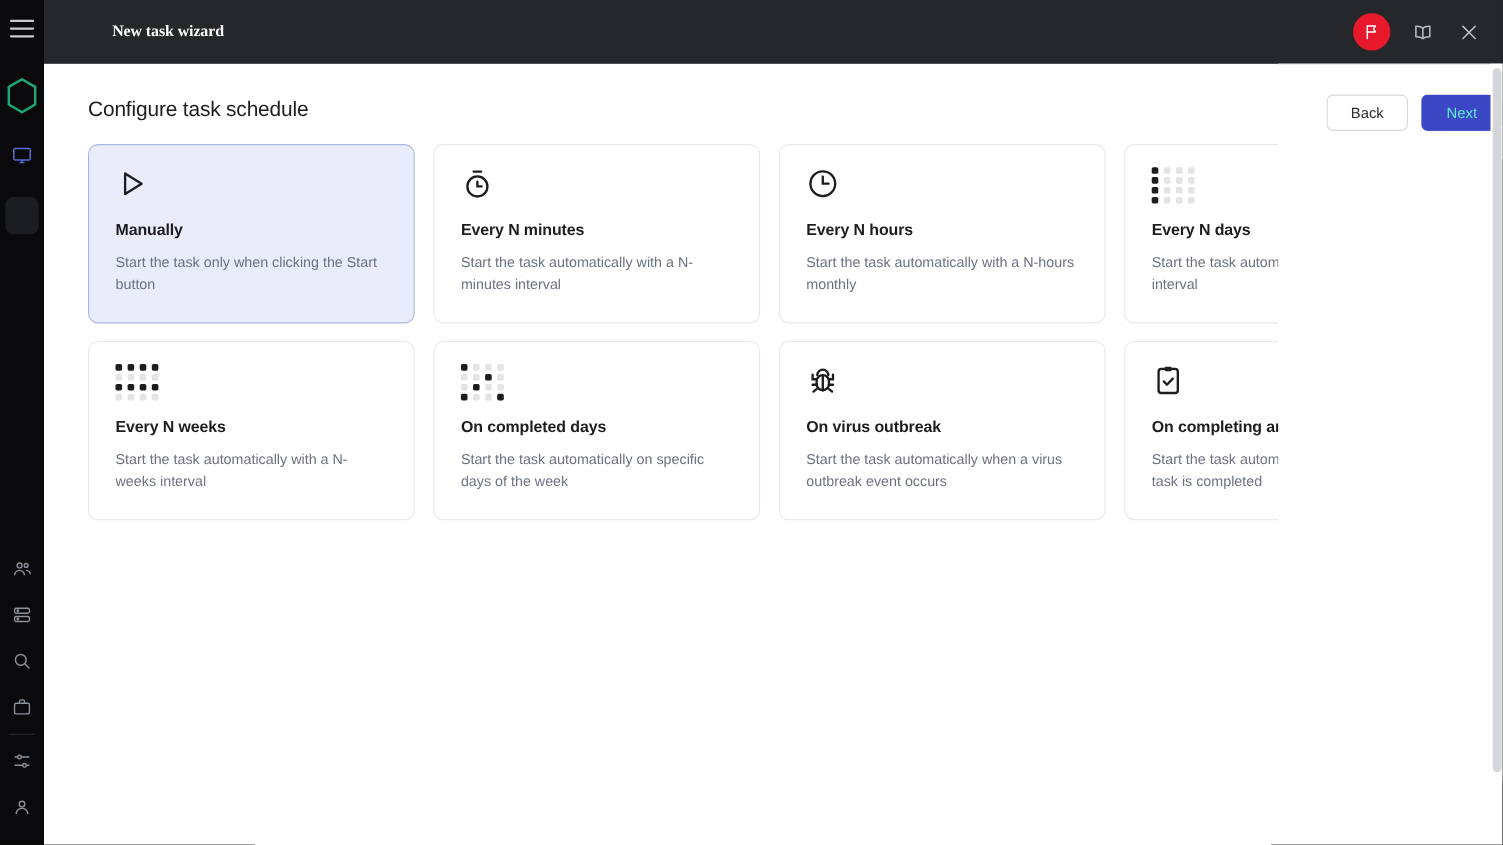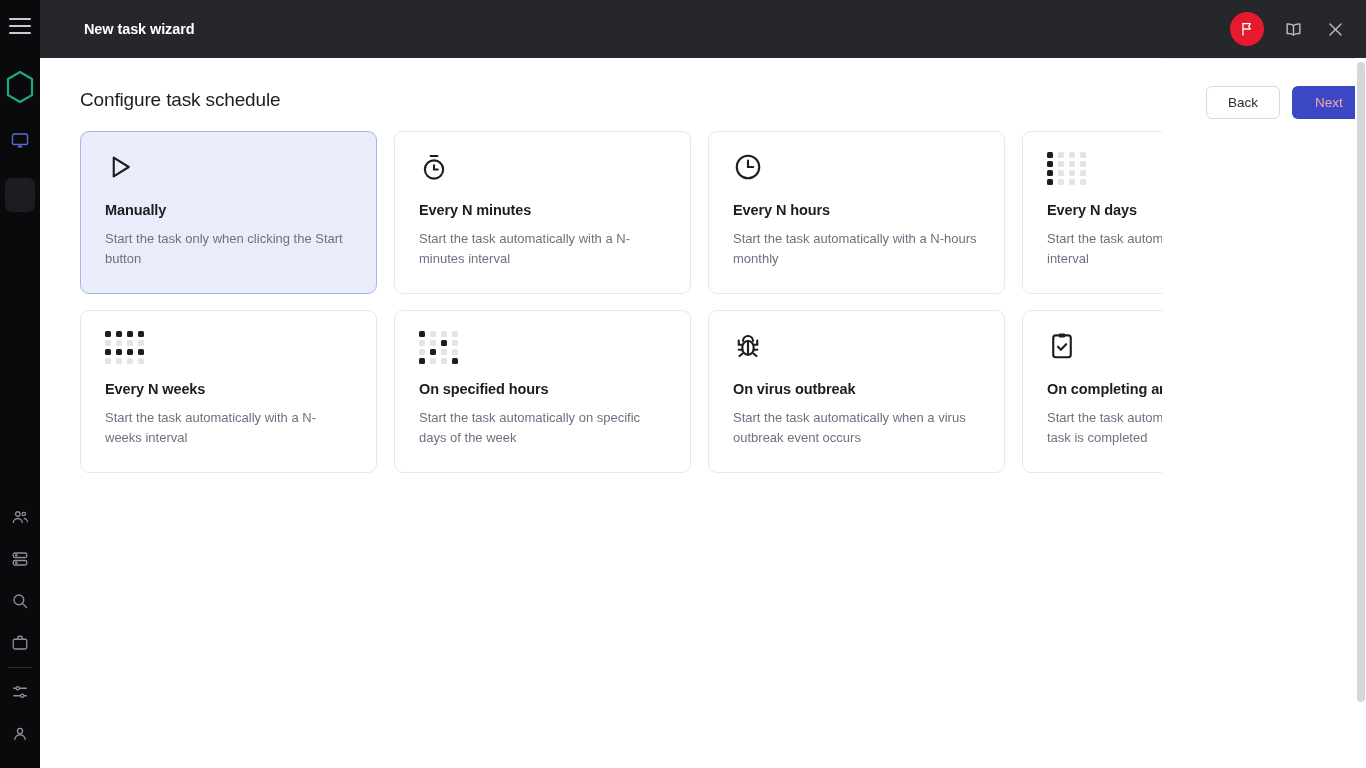--- a/index.html
+++ b/index.html
@@ -54,25 +54,26 @@
 
   
   #top-strip {
     position: absolute; left: 40px; top: 0;
     width: 1326px; height: 58px;
     background: #26272b;
     display: flex; align-items: center;
     z-index: 2;
   }
   #modal-title {
-    margin-left: 44px;
+    margin-left: 62px;
     color: #ffffff;
     font-size: 14.5px;
     font-weight: 700;
     letter-spacing: -0.1px;
+    font-family: Liberation Serif, serif;
   }
   #header-actions {
     margin-left: auto;
     display: flex; align-items: center; gap: 16px;
     padding-right: 18px;
   }
   #notify-badge {
     width: 34px; height: 34px; border-radius: 50%;
     background: #e8192c;
     display: flex; align-items: center; justify-content: center;
@@ -167,21 +168,21 @@
     height: 33px;
     border-radius: 6px;
     font-size: 13.5px;
     padding: 0 20px;
     display: inline-flex; align-items: center; justify-content: center;
     cursor: pointer;
     border: 1px solid transparent;
     font-family: "Liberation Sans", sans-serif;
   }
   #btn-back { background: #fff; border-color: #d6d9de; color: #2b2d31; min-width: 74px; }
-  #btn-next { background: #3b47c4; color: #fca5a5; min-width: 74px; }
+  #btn-next { background: #3b47c4; color: #5eead4; min-width: 74px; }
 
   
   #modal-scrollbar {
     position: absolute; right: 0; top: 58px;
     width: 11px; height: 652px;
     background: #ffffff;
     z-index: 3;
   }
   #modal-scrollbar-thumb {
     position: absolute; right: 1px; top: 4px;
@@ -401,21 +402,21 @@
               <span></span>
                 <span class="on"></span>
                 <span></span>
                 <span></span>
               <span class="on"></span>
                 <span></span>
                 <span></span>
                 <span class="on"></span>
             </div>
           </div>
-          <div class="card-title">On specified hours</div>
+          <div class="card-title">On completed days</div>
           <div class="card-desc">Start the task automatically on specific days of the week</div>
         </div>
 
         <div class="sched-card">
           <div class="card-icon">
             <svg width="30" height="30" viewBox="0 0 24 24" fill="none" stroke="#1d1d20" stroke-width="1.7" stroke-linecap="round">
               <path d="M8 8a4 4 0 018 0"></path>
               <rect x="7.5" y="8" width="9" height="11" rx="4.5"></rect>
               <path d="M12 8v11"></path>
               <path d="M7.5 11H4.6V7.6M16.5 11h2.9V7.6M7.5 15H4.6M16.5 15h2.9M7.5 18.2L5.2 20M16.5 18.2L18.8 20"></path>

